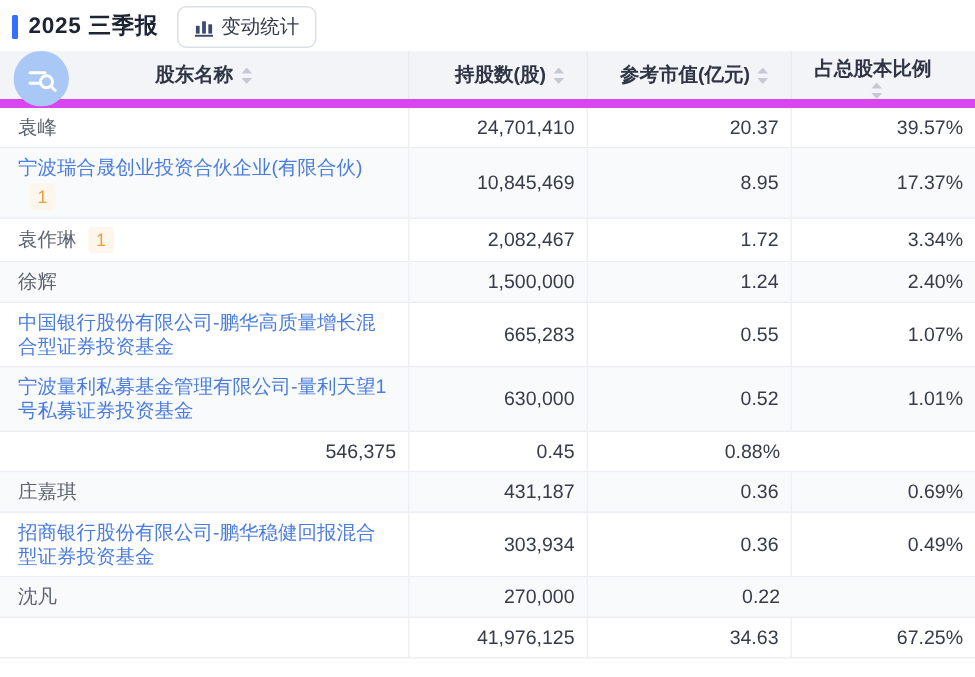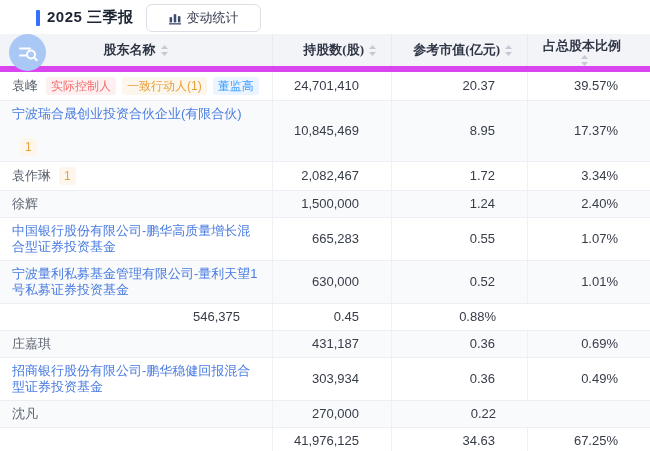--- a/index.html
+++ b/index.html
@@ -5,56 +5,56 @@
   * { box-sizing: border-box; margin: 0; padding: 0; }
   html,body { background:#fff; }
   body {
     font-family: "Liberation Sans", "DejaVu Sans", sans-serif;
     width: 650px; height: 451px; overflow: hidden;
     color: #343a46;
   }
   .page { position: relative; width: 650px; height: 451px; background: #fff; }
 
   
-  .topbar { display: flex; align-items: center; padding: 7px 8px 6px 8px; height: 34px; margin-left: 28px; }
+  .topbar { display: flex; align-items: center; padding: 7px 8px 6px 8px; height: 34px; }
   .accent-bar { width: 4px; height: 16px; background: #3370ff; border-radius: 1px; margin-right: 7px; }
   .page-title { font-size: 15px; font-weight: bold; color: #1d2433; letter-spacing: .5px; }
   .stats-btn {
     margin-left: 12px; display: inline-flex; align-items: center; gap: 5px;
     border: 1px solid #dcdfe6; border-radius: 6px; background: #fff;
-    padding: 4px 21px; font-size: 13px; color: #333a4d; cursor: pointer;
+    padding: 4px 10px; font-size: 13px; color: #333a4d; cursor: pointer;
     font-family: inherit;
   }
   .stats-btn svg { display: block; }
 
   
   .table { width: 650px; font-size: 13px; }
   .tr, .thead {
     display: grid;
     grid-template-columns: 273px 119px 136px 1fr;
     border-bottom: 1px solid #eceef3;
   }
   .thead { background: #f3f4f8; height: 38px; border-bottom: 6px solid #d946ef; }
   .th {
     display: flex; align-items: center; font-weight: bold; color: #2f3545;
     border-right: 1px solid #e8eaf0;
   }
   .th:last-child { border-right: none; flex-direction: column; }
   .th.c-name { justify-content: center; }
-  .th.c-num  { justify-content: flex-end; padding-right: 14px; font-family: Liberation Serif, serif; }
+  .th.c-num  { justify-content: flex-end; padding-right: 14px; }
   .caret { margin-left: 4px; display: inline-flex; flex-direction: column; gap: 1px; cursor: pointer; }
 
   .tr:nth-child(even) { background: #f9fafc; }
   .td {
     padding: 5px 10px; line-height: 16px; display: flex; align-items: center;
     border-right: 1px solid #eef0f4; min-height: 26px;
   }
   .td:last-child { border-right: none; }
-  .td.c-name { padding-left: 12px; color: #5c6370; flex-wrap: wrap; row-gap: 16px; }
-  .td.c-num  { justify-content: flex-end; text-align: right; padding-right: 32px; color: #363c48; }
+  .td.c-name { padding-left: 12px; color: #5c6370; flex-wrap: wrap; row-gap: 2px; }
+  .td.c-num  { justify-content: flex-end; text-align: right; padding-right: 8px; color: #363c48; }
   .name-text.link { color: #4a7ce0; cursor: pointer; }
   .name-text { word-break: break-all; }
 
   .tags { display: inline-flex; gap: 6px; margin-left: 8px; align-items: center; }
   .tag {
     font-size: 12px; line-height: 18px; padding: 0 5px; border-radius: 3px;
     white-space: nowrap;
   }
   .tag-danger  { color: #f56c6c; background: #fef0f0; }
   .tag-warning { color: #e6a23c; background: #fdf6ec; }
@@ -120,25 +120,20 @@
               <path d="M4.5 0 L8 4 H1 Z" fill="#c5c9d4"></path>
               <path d="M4.5 11 L1 7 H8 Z" fill="#c5c9d4"></path>
             </svg>
         </span>
       </div>
     </div>
     <div id="tbody">
   <div class="tr">
     <div class="td c-name">
       <span class="name-text">袁峰</span>
-      <span class="tags">
-              <span class="tag tag-danger">实际控制人</span>
-              <span class="tag tag-warning">一致行动人(1)</span>
-              <span class="tag tag-primary">董监高</span>
-            </span>
     </div>
     <div class="td c-num cell-shares">24,701,410</div>
     <div class="td c-num cell-value">20.37</div>
     <div class="td c-num cell-ratio">39.57%</div>
   </div>
 
   <div class="tr">
     <div class="td c-name">
       <span class="name-text link">宁波瑞合晟创业投资合伙企业(有限合伙)</span>
       <span class="tags">

